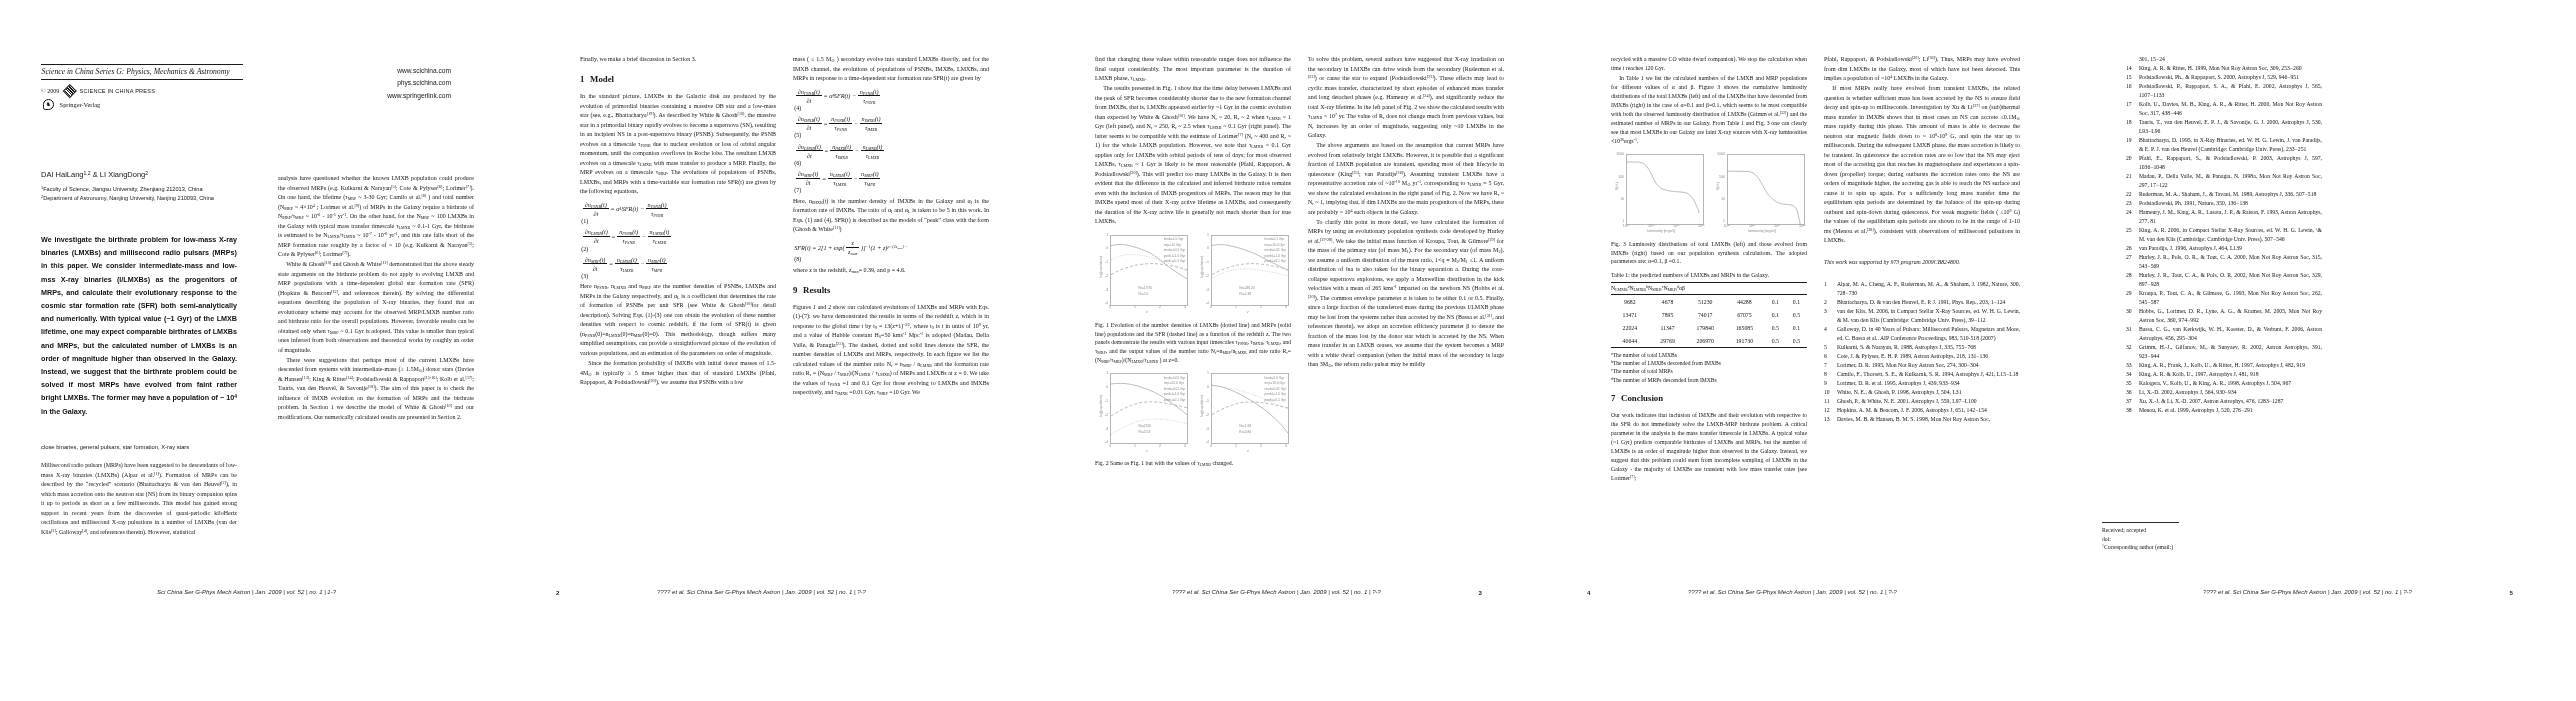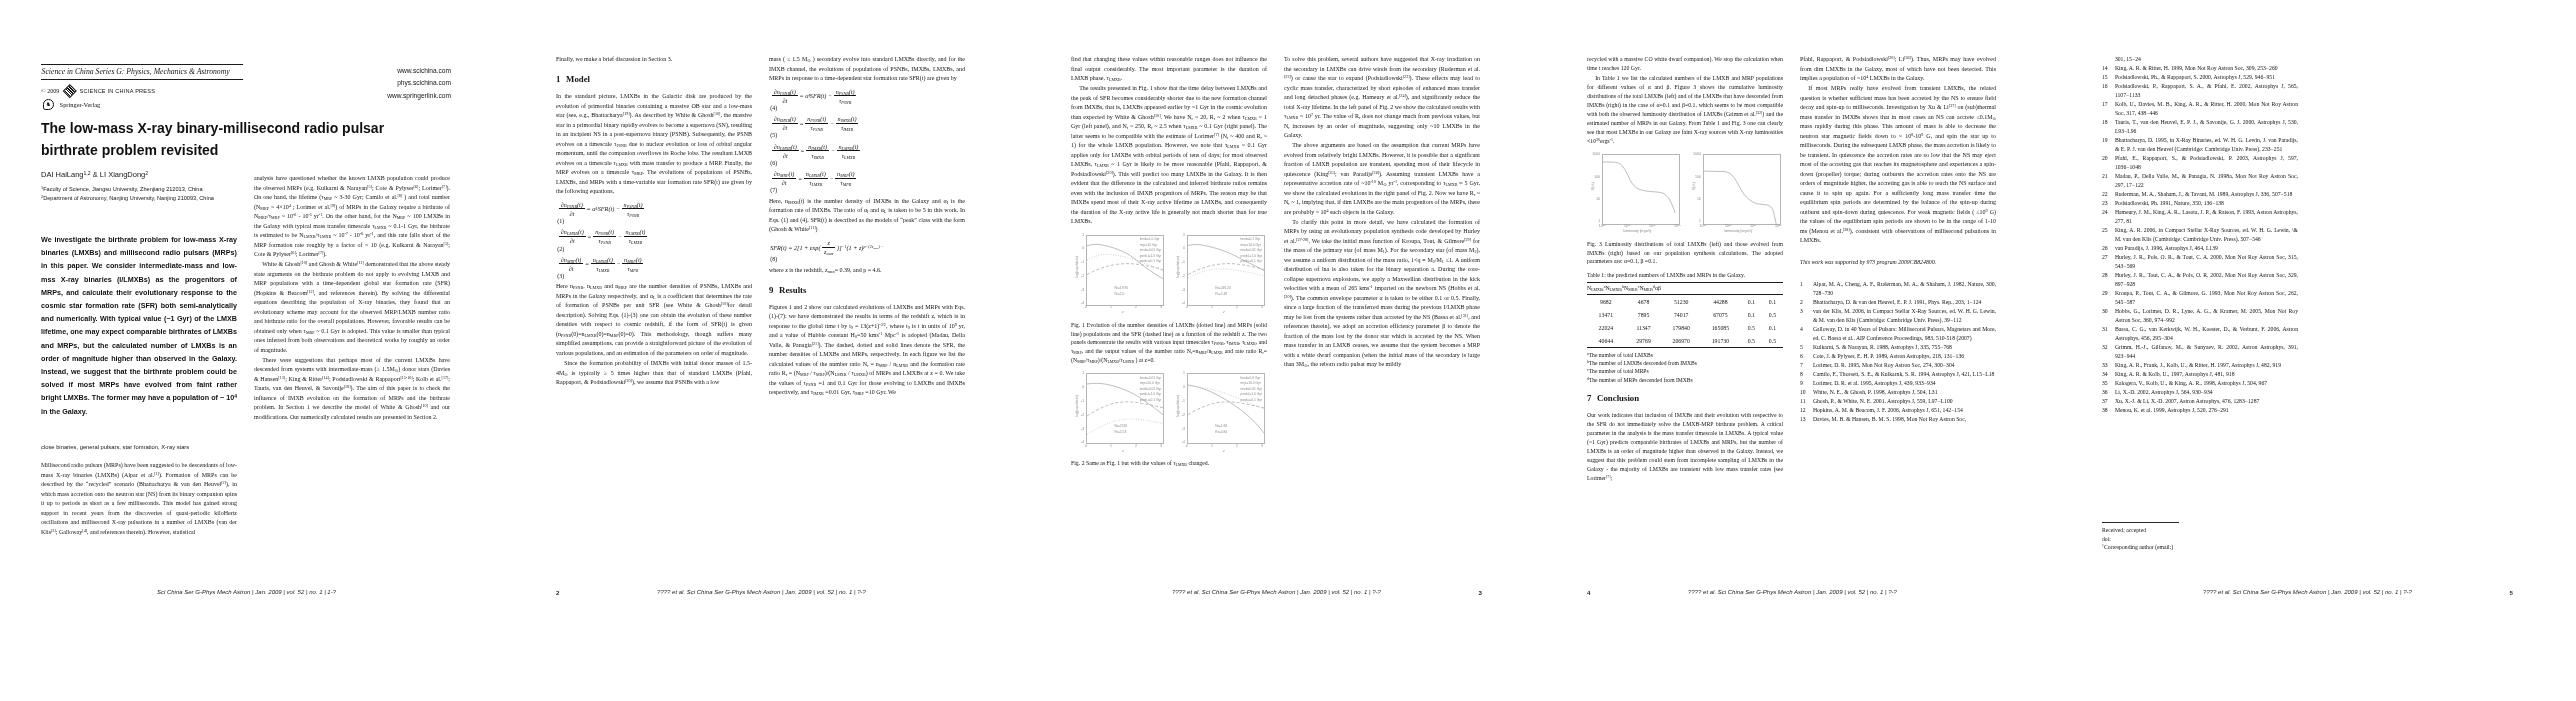--- a/index.html
+++ b/index.html
@@ -2,21 +2,21 @@
 <html style="width:2576px;font-size:9.4px"><head>
 <meta charset="utf-8">
 <style>
   html,body{margin:0;padding:0;background:#ffffff;}
   body{width:2576px;height:702px;position:relative;font-family:"Liberation Serif",serif;color:#141414;}
   .page{position:absolute;top:0;width:515px;height:702px;background:#fff;}
   #pg1{left:0}#pg2{left:515px}#pg3{left:1030px}#pg4{left:1546px}#pg5{left:2061px}
 
   
   .col{position:absolute;top:55px;width:196px;height:533px;overflow:hidden;
-       font:6px/9.5px "Liberation Serif",serif;text-align:justify;}
+       font:6px/9.5px "Liberation Serif",serif;text-align:justify;margin-left:24px;}
   .cl{left:41px}.cr{left:254px}
   .para{margin:0 0 0.6px 0;}
   .ind{text-indent:8.2px;}
   .h1{font:bold 8.8px "Liberation Serif",serif;word-spacing:3.5px;margin:9.4px 0 8.2px 0;text-align:left;}
   sub{vertical-align:-0.25em;font-size:68%;line-height:0;}
   sup{vertical-align:0.45em;font-size:68%;line-height:0;}
 
   
   .eqrow{display:flex;align-items:center;font:italic 6.2px "Liberation Serif",serif;
          margin:4.1px 0 1.2px 1.2px;text-align:left;white-space:nowrap;}
@@ -122,21 +122,20 @@
     <span class="sprlogo">♞</span>
     <span class="sprname">Springer-Verlag</span>
   </div>
   <div class="urls">
 
   <div>www.scichina.com</div>
       <div>phys.scichina.com</div>
       <div>www.springerlink.com</div>
     </div>
 
-  <div class="title">The low-mass X-ray binary-millisecond radio pulsar birthrate problem revisited</div>
   <div class="authors">DAI HaiLang<sup>1,2</sup> &amp; LI XiangDong<sup>2</sup></div>
   <div class="affils">
 
   <div class="affil"><sup>1</sup>Faculty of Science, Jiangsu University, Zhenjiang 212013, China</div>
       <div class="affil"><sup>2</sup>Department of Astronomy, Nanjing University, Nanjing 210093, China</div>
     </div>
 
   <div class="abs">We investigate the birthrate problem for low-mass X-ray binaries (LMXBs) and millisecond radio pulsars (MRPs) in this paper. We consider intermediate-mass and low-mss X-ray binaries (I/LMXBs) as the progenitors of MRPs, and calculate their evolutionary response to the cosmic star formation rate (SFR) both semi-analytically and numerically. With typical value (~1 Gyr) of the LMXB lifetime, one may expect comparable birthrates of LMXBs and MRPs, but the calculated number of LMXBs is an order of magnitude higher than observed in the Galaxy. Instead, we suggest that the birthrate problem could be solved if most MRPs have evolved from faint rather bright LMXBs. The former may have a population of ~ 10<sup>4</sup> in the Galaxy.</div>
   <div class="kw">close binaries, general pulsars, star formation, X-ray stars</div>
   <div class="introL">Millisecond radio pulsars (MRPs) have been suggested to be descendants of low-mass X-ray binaries (LMXBs) (Alpar et al.<sup>[1]</sup>). Formation of MRPs can be described by the “recycled” scenario (Bhattacharya &amp; van den Heuvel<sup>[2]</sup>), in which mass accretion onto the neutron star (NS) from its binary companion spins it up to periods as short as a few milliseconds. This model has gained strong support in recent years from the discoveries of quasi-periodic kiloHertz oscillations and millisecond X-ray pulsations in a number of LMXBs (van der Klis<sup>[3]</sup>; Galloway<sup>[4]</sup>, and references therein). However, statistical</div>

